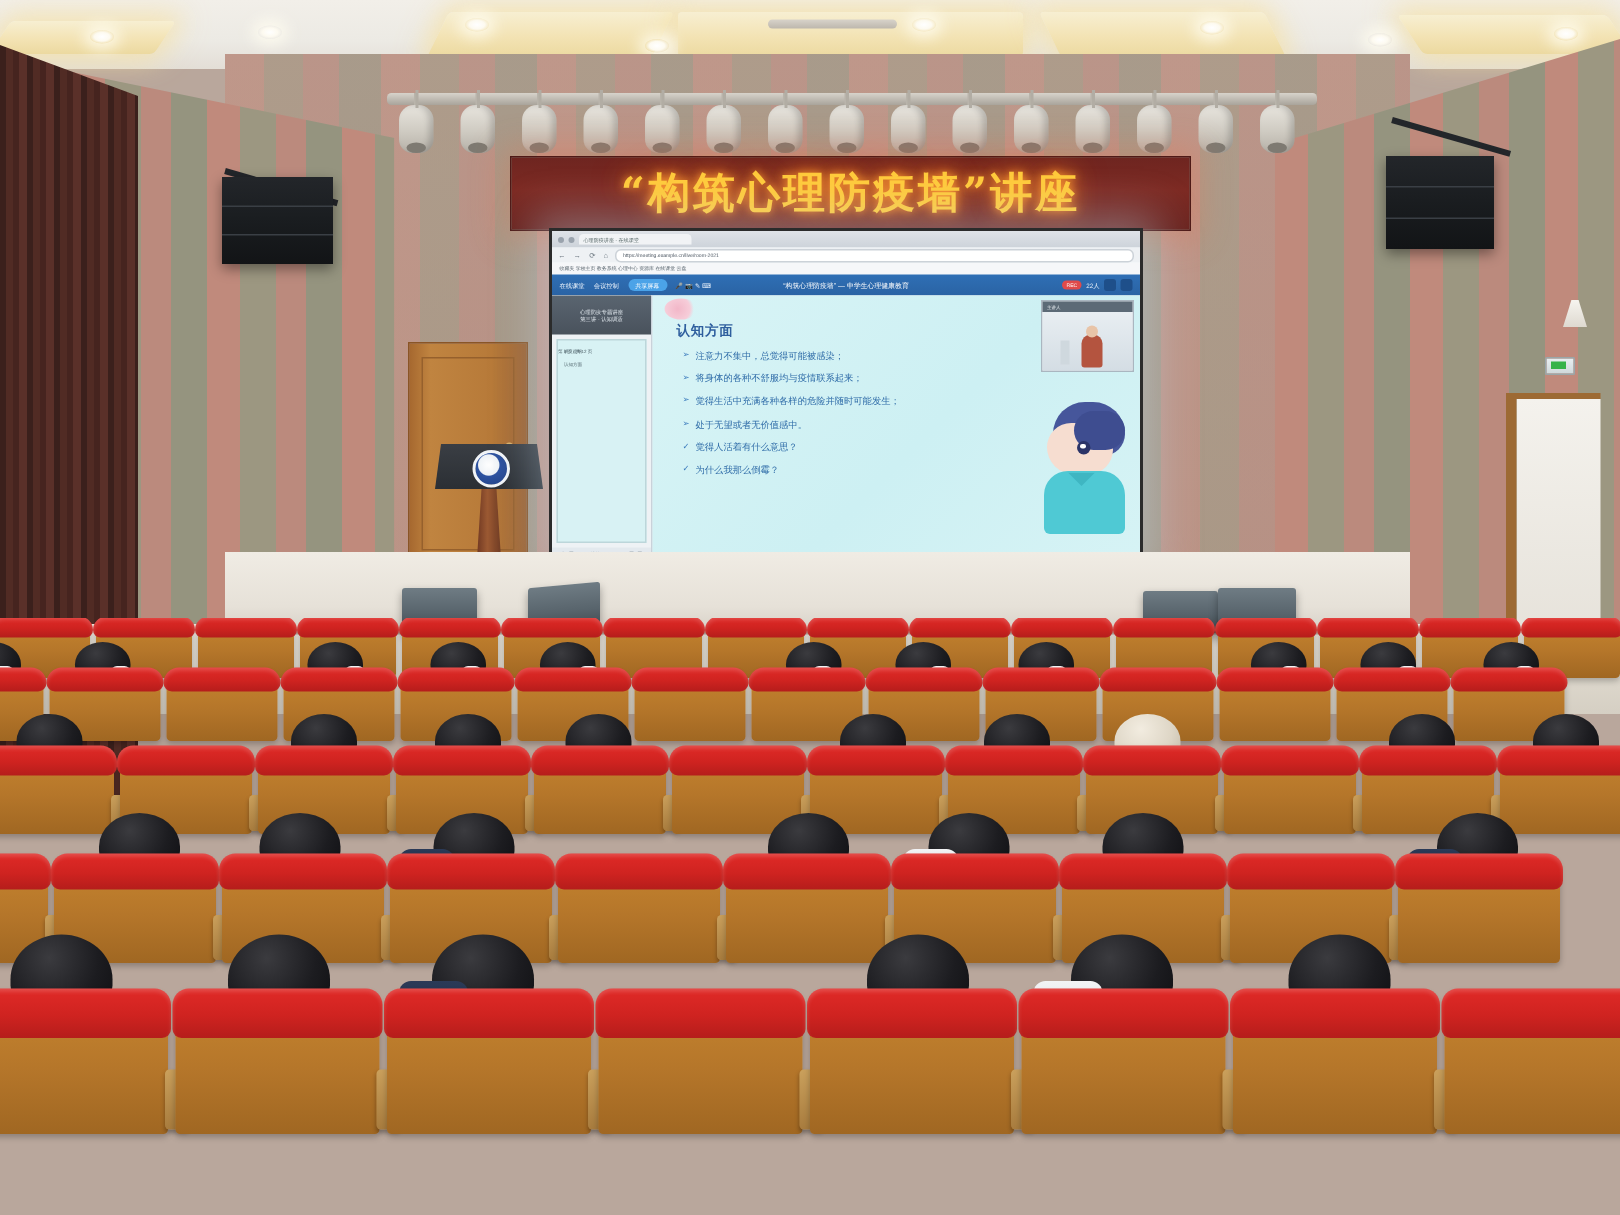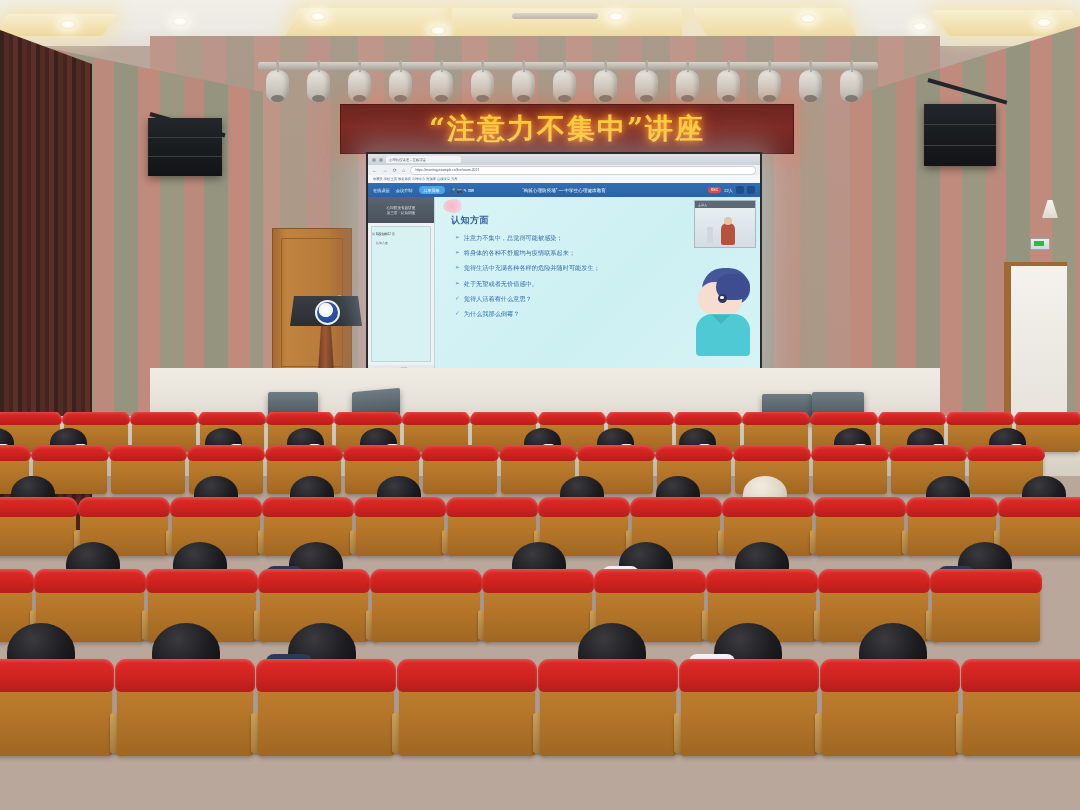--- a/index.html
+++ b/index.html
@@ -345,21 +345,21 @@
       <div class="truss-brace" style="left: 810px;"></div>
       <div class="lamp" style="left: 840px;">
         <div class="yoke"></div>
         <div class="body"></div>
         <div class="lens"></div>
       </div>
       <div class="truss-brace" style="left: 851px;"></div>
     </div>
 
   <div class="banner">
-    <span class="banner-text">“注意力不集中”讲座</span>
+    <span class="banner-text">“构筑心理防疫墙”讲座</span>
   </div>
 
   <div class="door">
     <div class="panel"></div>
       <div class="knob"></div>
   </div>
   <div class="podium">
     <div class="top"></div>
     <div class="emblem"></div>
     <div class="stem"></div>

